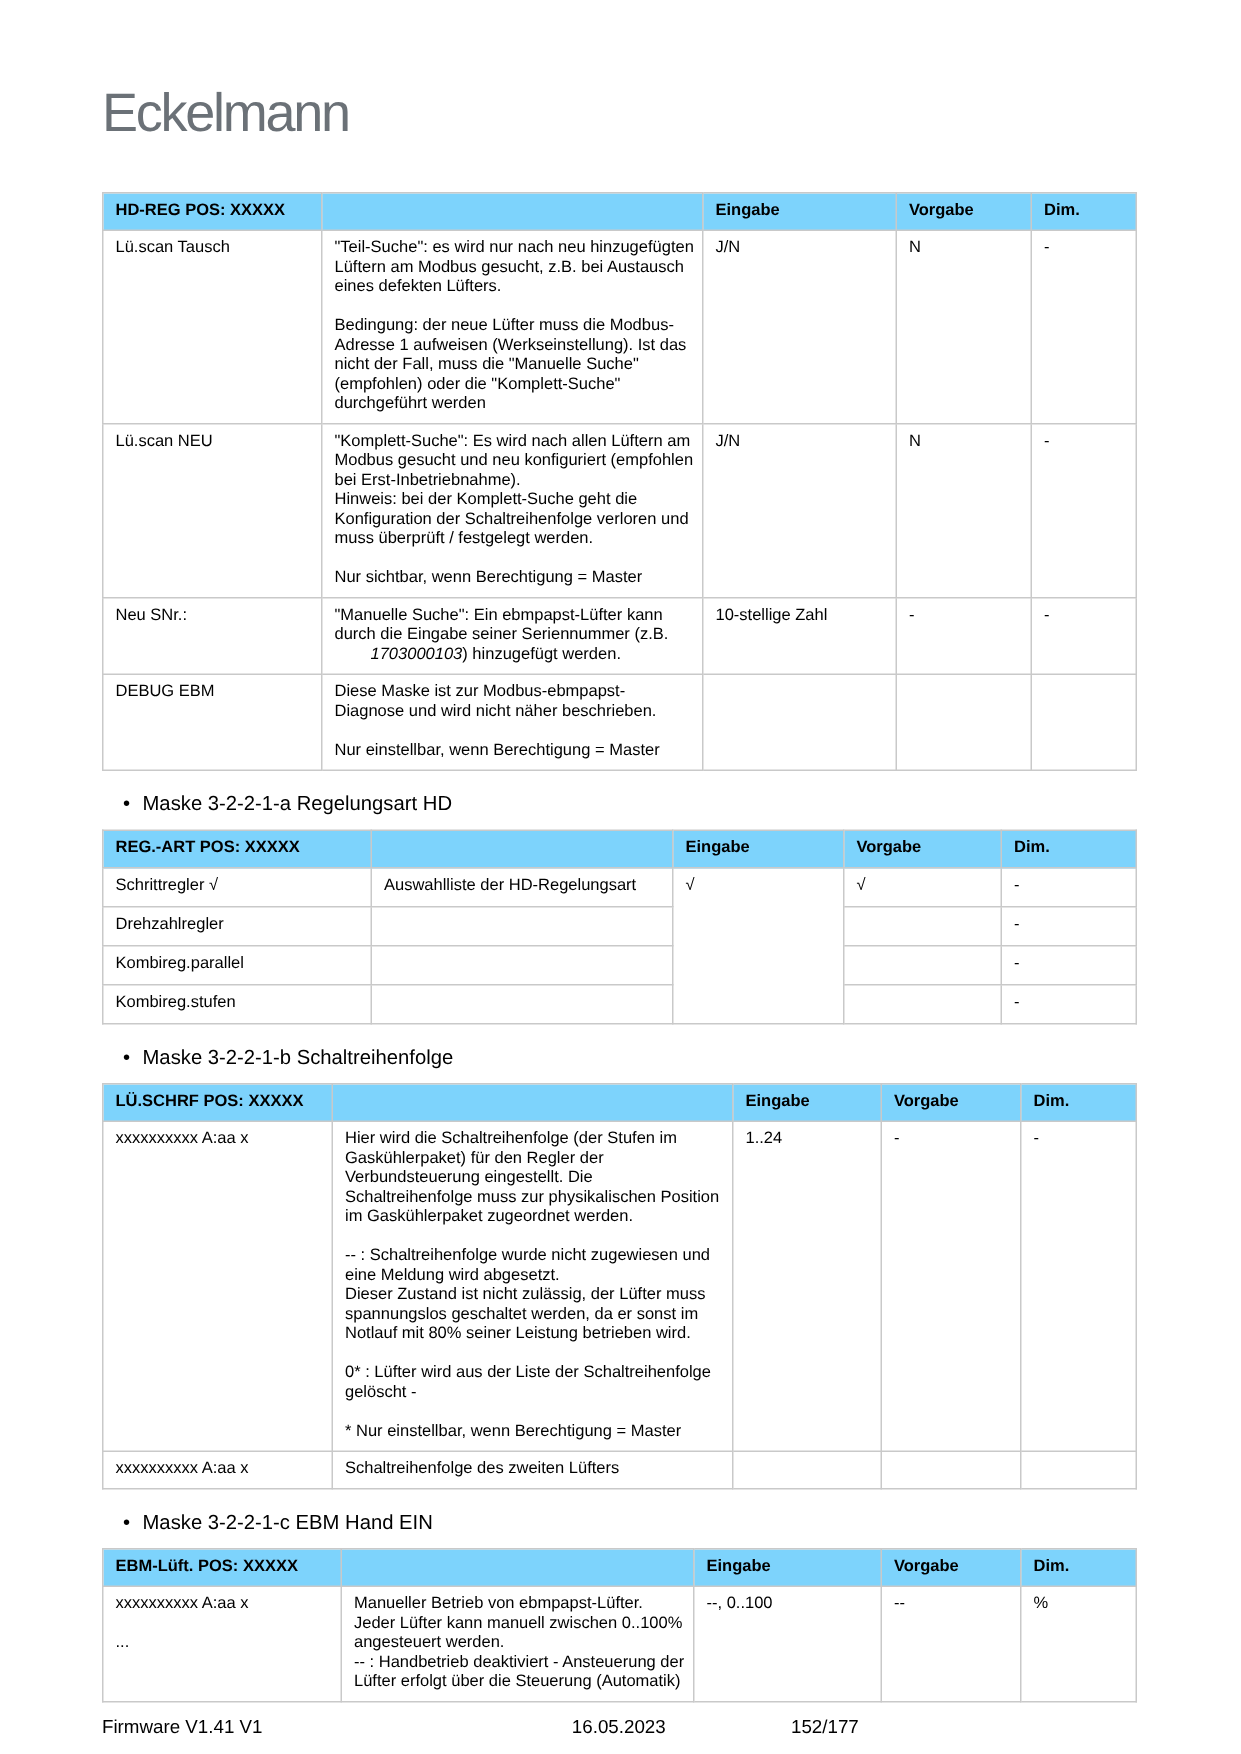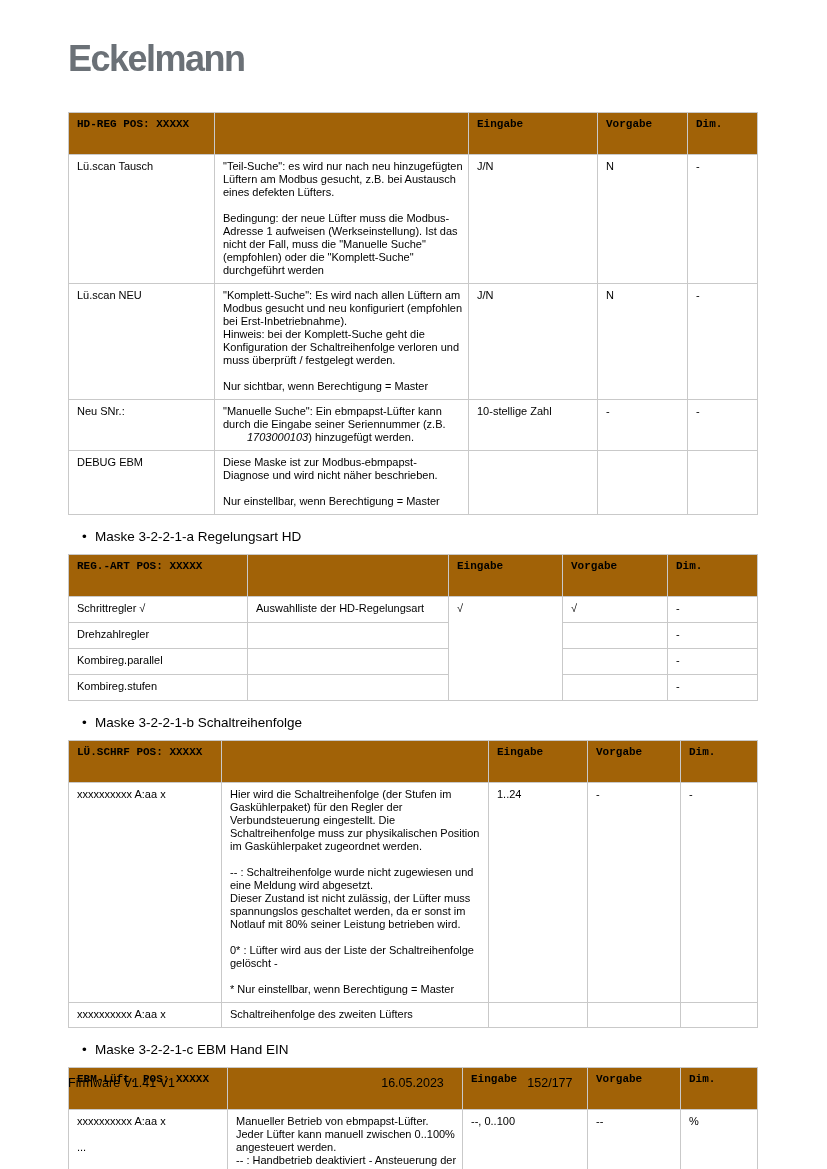--- a/index.html
+++ b/index.html
@@ -1,39 +1,39 @@
 <!DOCTYPE html>
 <html><head>
 <meta charset="utf-8">
 <style>
   * { box-sizing: border-box; }
   html,body { margin:0; padding:0; background:#ffffff; }
   body { font-family: "Liberation Sans", sans-serif; color:#000; }
   .page { position:relative; width:827px; height:1169px; background:#fff; overflow:hidden; }
   .content { padding:0 70px 0 68px; }
 
-  .logo { padding-top:42px; font-size:36px; font-weight:bold; color:#6b7177;
+  .logo { padding-top:58px; font-size:36px; font-weight:normal; color:#6b7177;
           letter-spacing:-1.5px; line-height:34px; }
 
   table.spec { border-collapse:collapse; table-layout:fixed; width:689px;
                font-size:11px; line-height:13px; }
   table.spec th, table.spec td { border:1px solid #c9c9c9; padding:5px 5px 6px 8px;
                vertical-align:top; text-align:left; word-wrap:break-word; }
-  table.spec thead th { background:#a16207; font-weight:bold; height:42px;font-family:Liberation Mono, monospace; }
+  table.spec thead th { background:#7dd3fc; font-weight:bold; height:25px; }
   td.pre { white-space:pre-line; }
   .serial { font-style:italic;margin-left:24px; }
 
   #t1 { margin-top:36px; }
   #t2, #t3, #t4 { margin-top:0; }
   #t2 tbody td { height:26px; }
 
   .section-title { margin:13px 0 8px 14px; font-size:13.5px; line-height:18px; }
   .section-title .bullet { display:inline-block; width:13px; }
 
-  .footer { position:absolute; left:68px; right:70px; top:1076px; display:flex;
+  .footer { position:absolute; left:68px; right:70px; top:1144px; display:flex;
             font-size:12.5px; line-height:15px; }
   .footer .l { flex:1; text-align:left; }
   .footer .c { flex:1; text-align:center; }
   .footer .r { flex:1; text-align:left; }
 </style>
 </head>
 <body>
 
 <div class="page">
   <div class="content">

